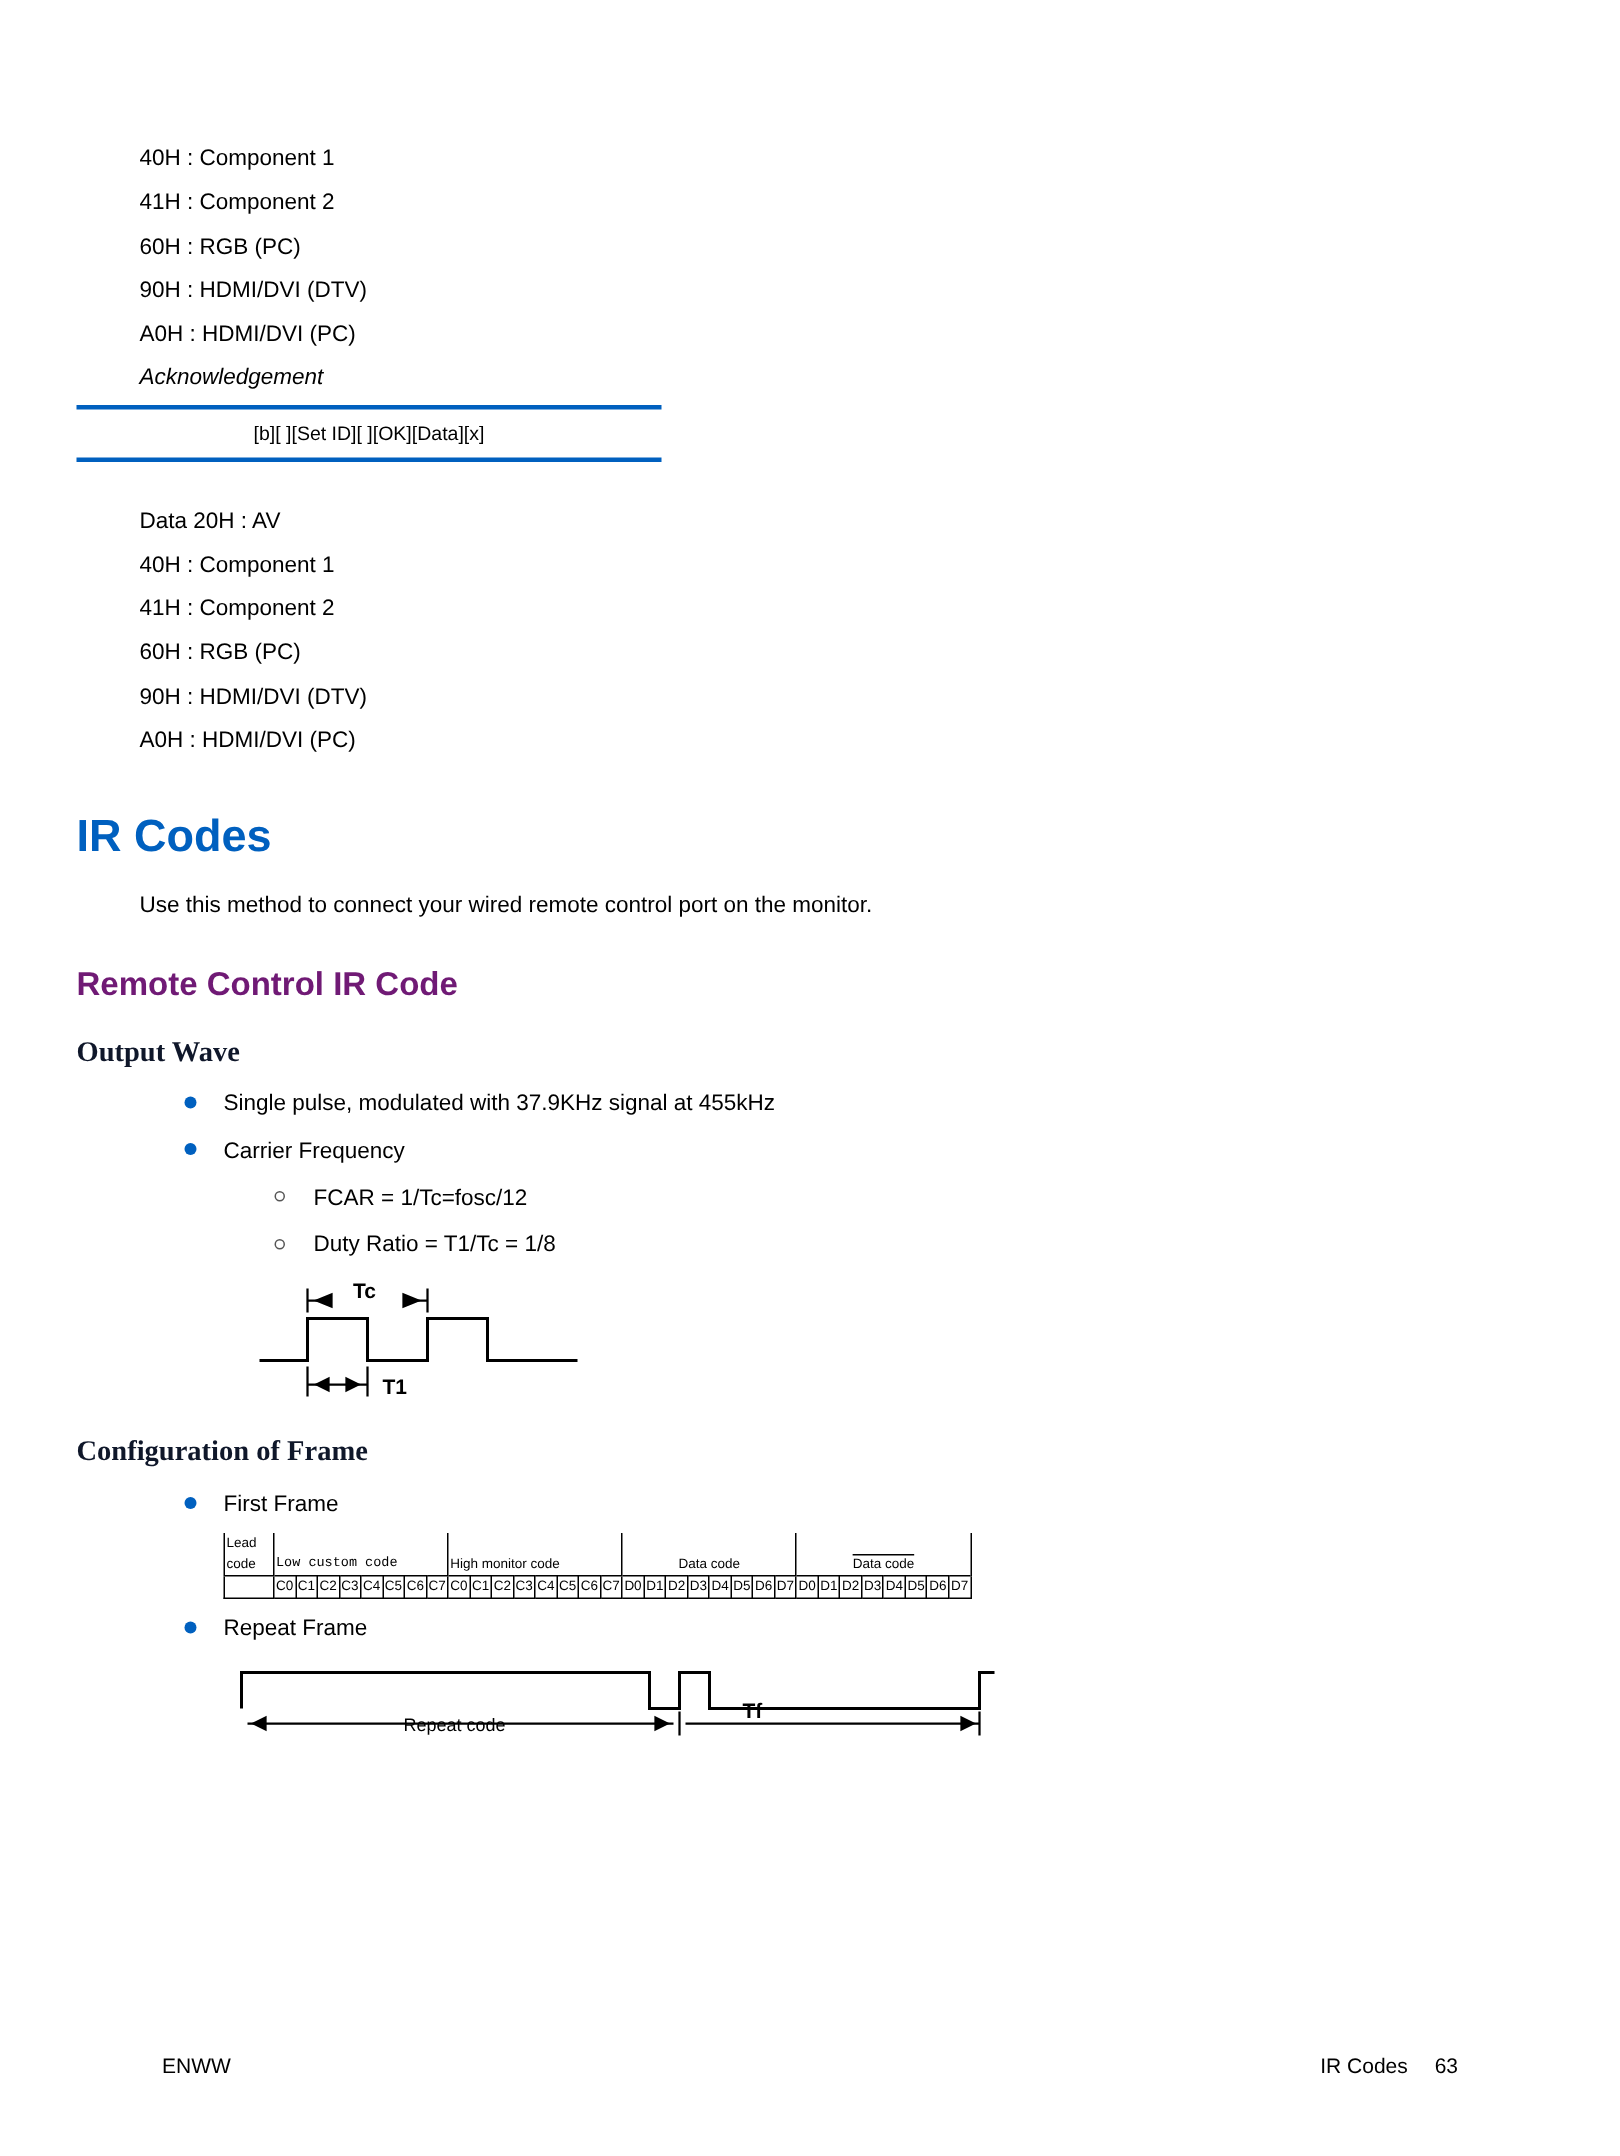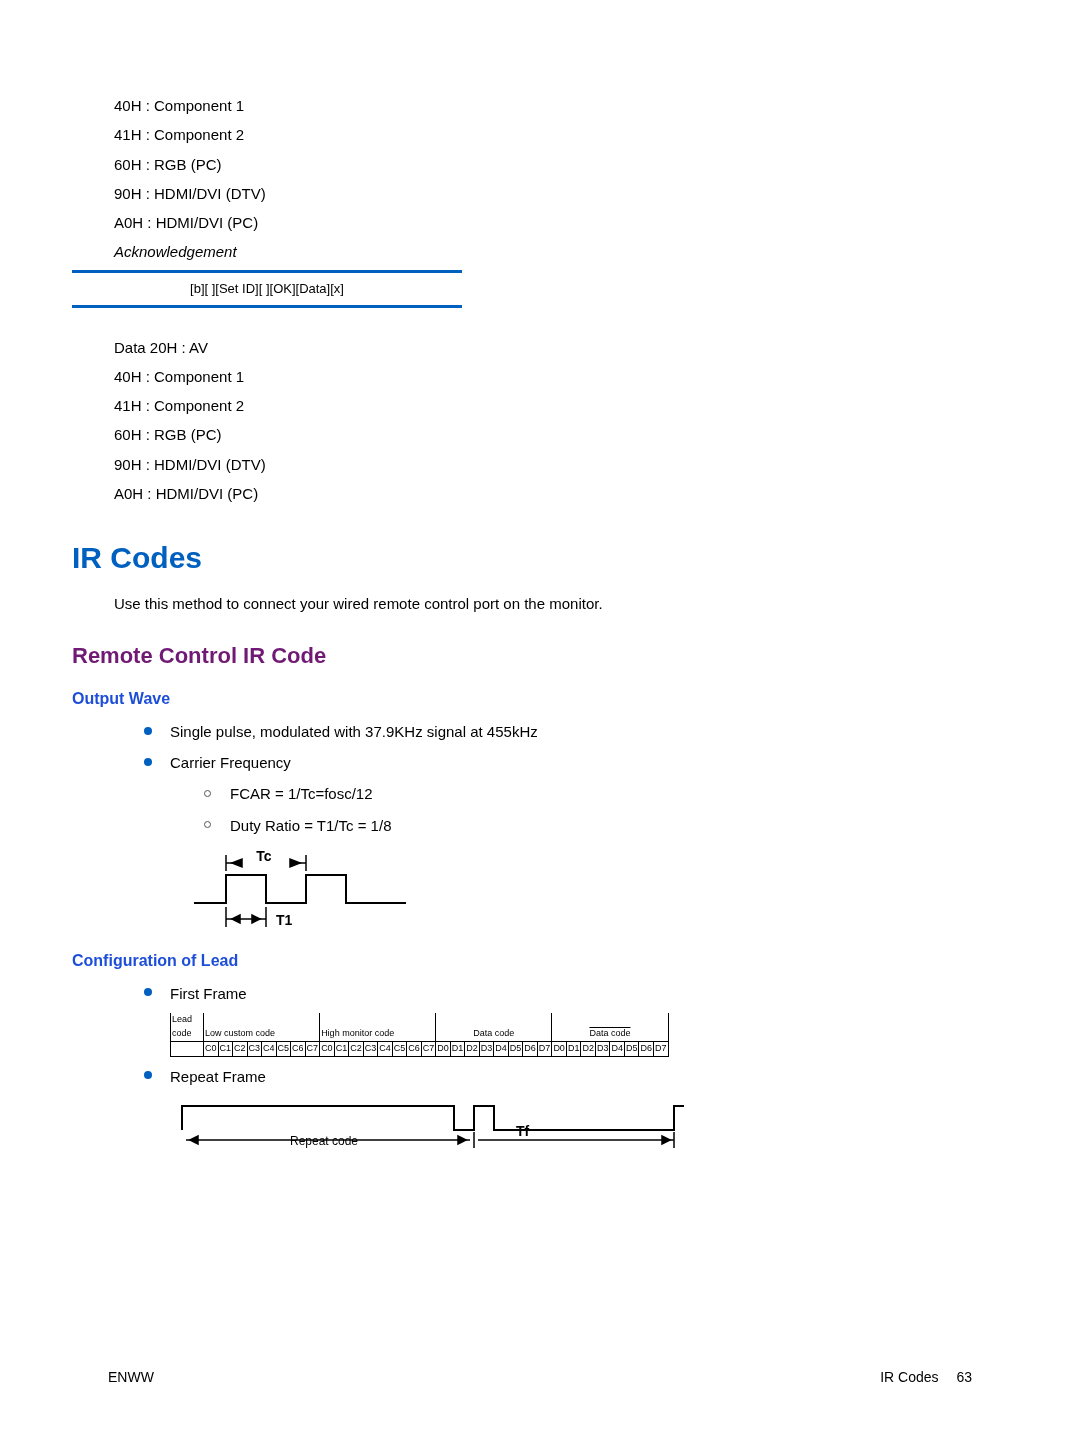--- a/index.html
+++ b/index.html
@@ -8,21 +8,21 @@
     background: #fff;
     color: #000;
     font-family: Arial, Helvetica, sans-serif;
     font-size: 15px;
     line-height: 1.55;
   }
   .page {
     width: 1080px;
     min-height: 1437px;
     box-sizing: border-box;
-    padding: 88px 108px 40px 72px;
+    padding: 88px 108px 40px 51px;
     position: relative;
   }
   .indent1 { margin-left: 42px; }
   .para-block p { margin: 6px 0; }
   .ack {
     font-style: italic;
     margin-top: 8px;
     margin-bottom: 10px;
   }
   .ack-table {
@@ -45,24 +45,25 @@
     font-weight: 700;
     margin: 30px 0 10px 0;
   }
   h2.h2 {
     color: #701a75;
     font-size: 22px;
     font-weight: 700;
     margin: 24px 0 6px 0;
   }
   h3.h3 {
-    color: #1d4ed8;
-    font-size: 16px;
+    color: #0f172a;
+    font-size: 19px;
     font-weight: 700;
     margin: 14px 0 6px 0;
+    font-family: Liberation Serif, serif;
   }
   .lead { margin: 6px 0 12px 42px; }
 
   ul.bullets {
     list-style: none;
     padding: 0;
     margin: 4px 0 4px 72px;
   }
   ul.bullets > li {
     position: relative;
@@ -215,33 +216,33 @@
             <line x1="40" y1="74" x2="80" y2="74"></line>
             <polygon points="46,74 54,70 54,78" fill="#000"></polygon>
             <polygon points="74,74 66,70 66,78" fill="#000"></polygon>
           </g>
           <text x="90" y="80" font-family="Arial" font-size="14" font-weight="bold">T1</text>
         </svg>
       </div>
     </li>
   </ul>
 
-  <h3 class="h3">Configuration of Lead</h3>
+  <h3 class="h3">Configuration of Frame</h3>
 
   <ul class="bullets">
     <li>
       <span>First Frame</span>
 
       
       <div class="fig">
         <table class="frame-table">
           <tbody>
               <tr class="hdr">
             <td class="lead-col" style="text-align:left; font-size:9px;">Lead code</td>
-            <td colspan="8" style="text-align:left;">Low custom code</td>
+            <td colspan="8" style="text-align:left;font-family:Liberation Mono, monospace;">Low custom code</td>
             <td colspan="8" style="text-align:left;">High monitor code</td>
             <td colspan="8">Data code</td>
             <td colspan="8"><span class="overline">Data code</span></td>
           </tr>
           <tr id="bit-row">
             <td class="lead-col"></td>
 
           <td>C0</td>
                 <td>C1</td>
                 <td>C2</td>

